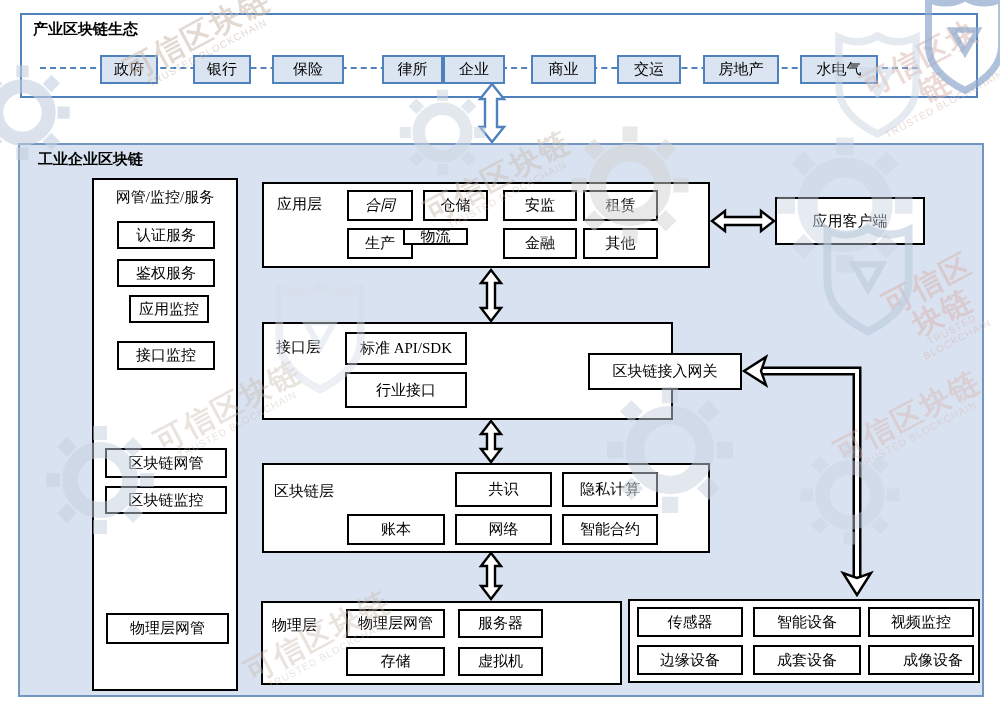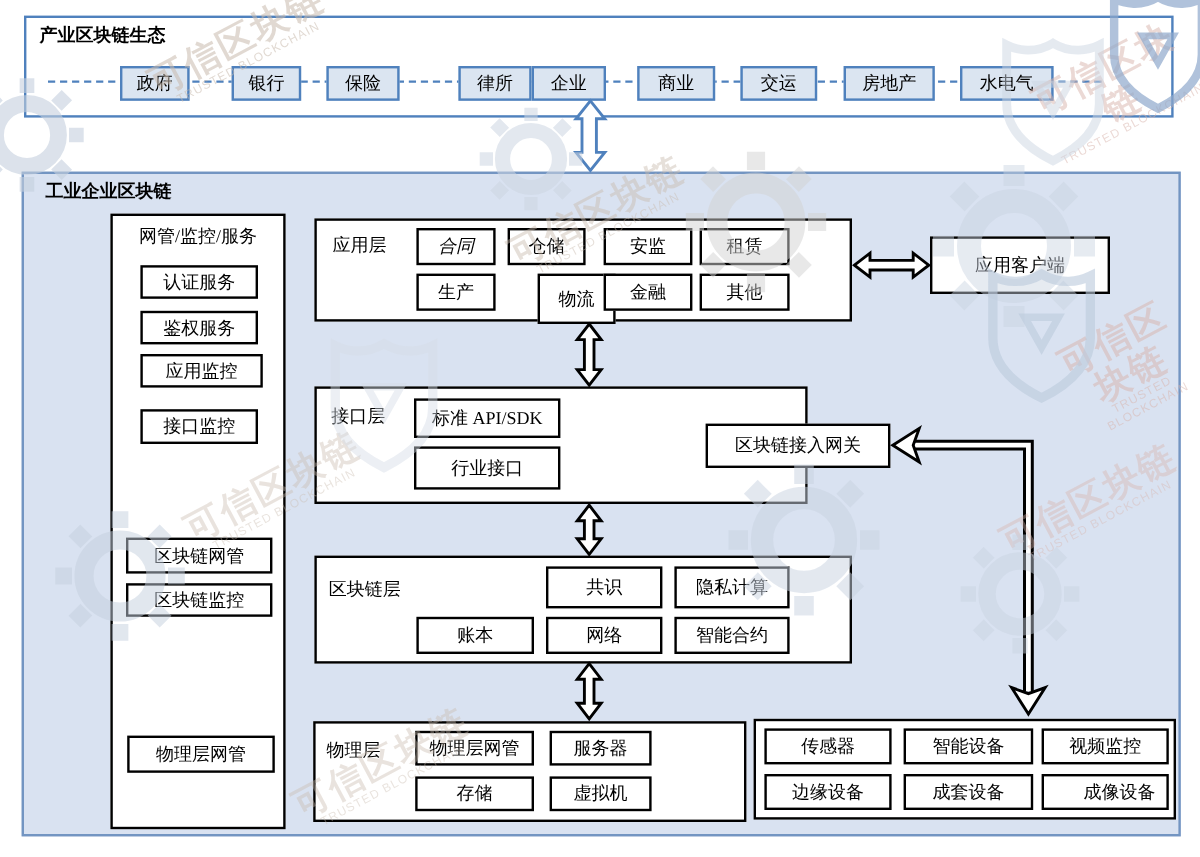--- a/index.html
+++ b/index.html
@@ -28,21 +28,21 @@
   <div class="abs" style="left:20px;top:13px;width:958px;height:85px;border:2px solid #4f81bd;background:#fff;box-sizing:border-box;"></div>
   <div class="lbl" style="left:33px;top:20px;font-weight:600;">产业区块链生态</div>
   <div class="abs" style="left:40px;top:67px;width:878px;border-top:2px dashed #4f81bd;"></div>
 
   <div class="node" style="left:100px;top:55px;width:58px;height:29px;">
       <span>政府</span>
     </div>
   <div class="node" style="left:193px;top:55px;width:58px;height:29px;">
       <span>银行</span>
     </div>
-  <div class="node" style="left:272px;top:55px;width:61px;height:29px;">
+  <div class="node" style="left:272px;top:55px;width:72px;height:29px;">
       <span>保险</span>
     </div>
   <div class="node" style="left:352px;top:55px;width:61px;height:29px;margin-left:30px;">
       <span>律所</span>
     </div>
   <div class="node" style="left:443px;top:55px;width:62px;height:29px;">
       <span>企业</span>
     </div>
   <div class="node" style="left:531px;top:55px;width:65px;height:29px;">
       <span>商业</span>
@@ -61,21 +61,21 @@
   <div class="lbl" style="left:38px;top:150px;font-weight:600;">工业企业区块链</div>
 
   <div class="panel" style="left:92px;top:178px;width:146px;height:513px;"></div>
   <div class="lbl" style="left:98px;top:188px;width:134px;text-align:center;">网管/监控/服务</div>
   <div class="item" style="left:117px;top:221px;width:98px;height:28px;">
       <span>认证服务</span>
     </div>
   <div class="item" style="left:117px;top:259px;width:98px;height:28px;">
       <span>鉴权服务</span>
     </div>
-  <div class="item" style="left:117px;top:295px;width:102px;height:28px;align-items:center;">
+  <div class="item" style="left:129px;top:295px;width:80px;height:28px;align-items:center;">
       <span>应用监控</span>
     </div>
   <div class="item" style="left:117px;top:341px;width:98px;height:29px;">
       <span>接口监控</span>
     </div>
   <div class="item" style="left:105px;top:448px;width:122px;height:30px;">
       <span>区块链网管</span>
     </div>
   <div class="item" style="left:105px;top:486px;width:122px;height:28px;">
       <span>区块链监控</span>
@@ -94,21 +94,21 @@
     </div>
   <div class="item" style="left:503px;top:190px;width:74px;height:31px;">
       <span>安监</span>
     </div>
   <div class="item" style="left:583px;top:190px;width:75px;height:31px;">
       <span>租赁</span>
     </div>
   <div class="item" style="left:347px;top:228px;width:66px;height:31px;">
       <span>生产</span>
     </div>
-  <div class="item" style="left:448px;top:228px;width:65px;height:42px;">
+  <div class="item" style="left:403px;top:228px;width:65px;height:17px;">
       <span>物流</span>
     </div>
   <div class="item" style="left:503px;top:228px;width:74px;height:31px;">
       <span>金融</span>
     </div>
   <div class="item" style="left:583px;top:228px;width:75px;height:31px;">
       <span>其他</span>
     </div>
 
   <div class="item" style="left:775px;top:197px;width:150px;height:48px;">

